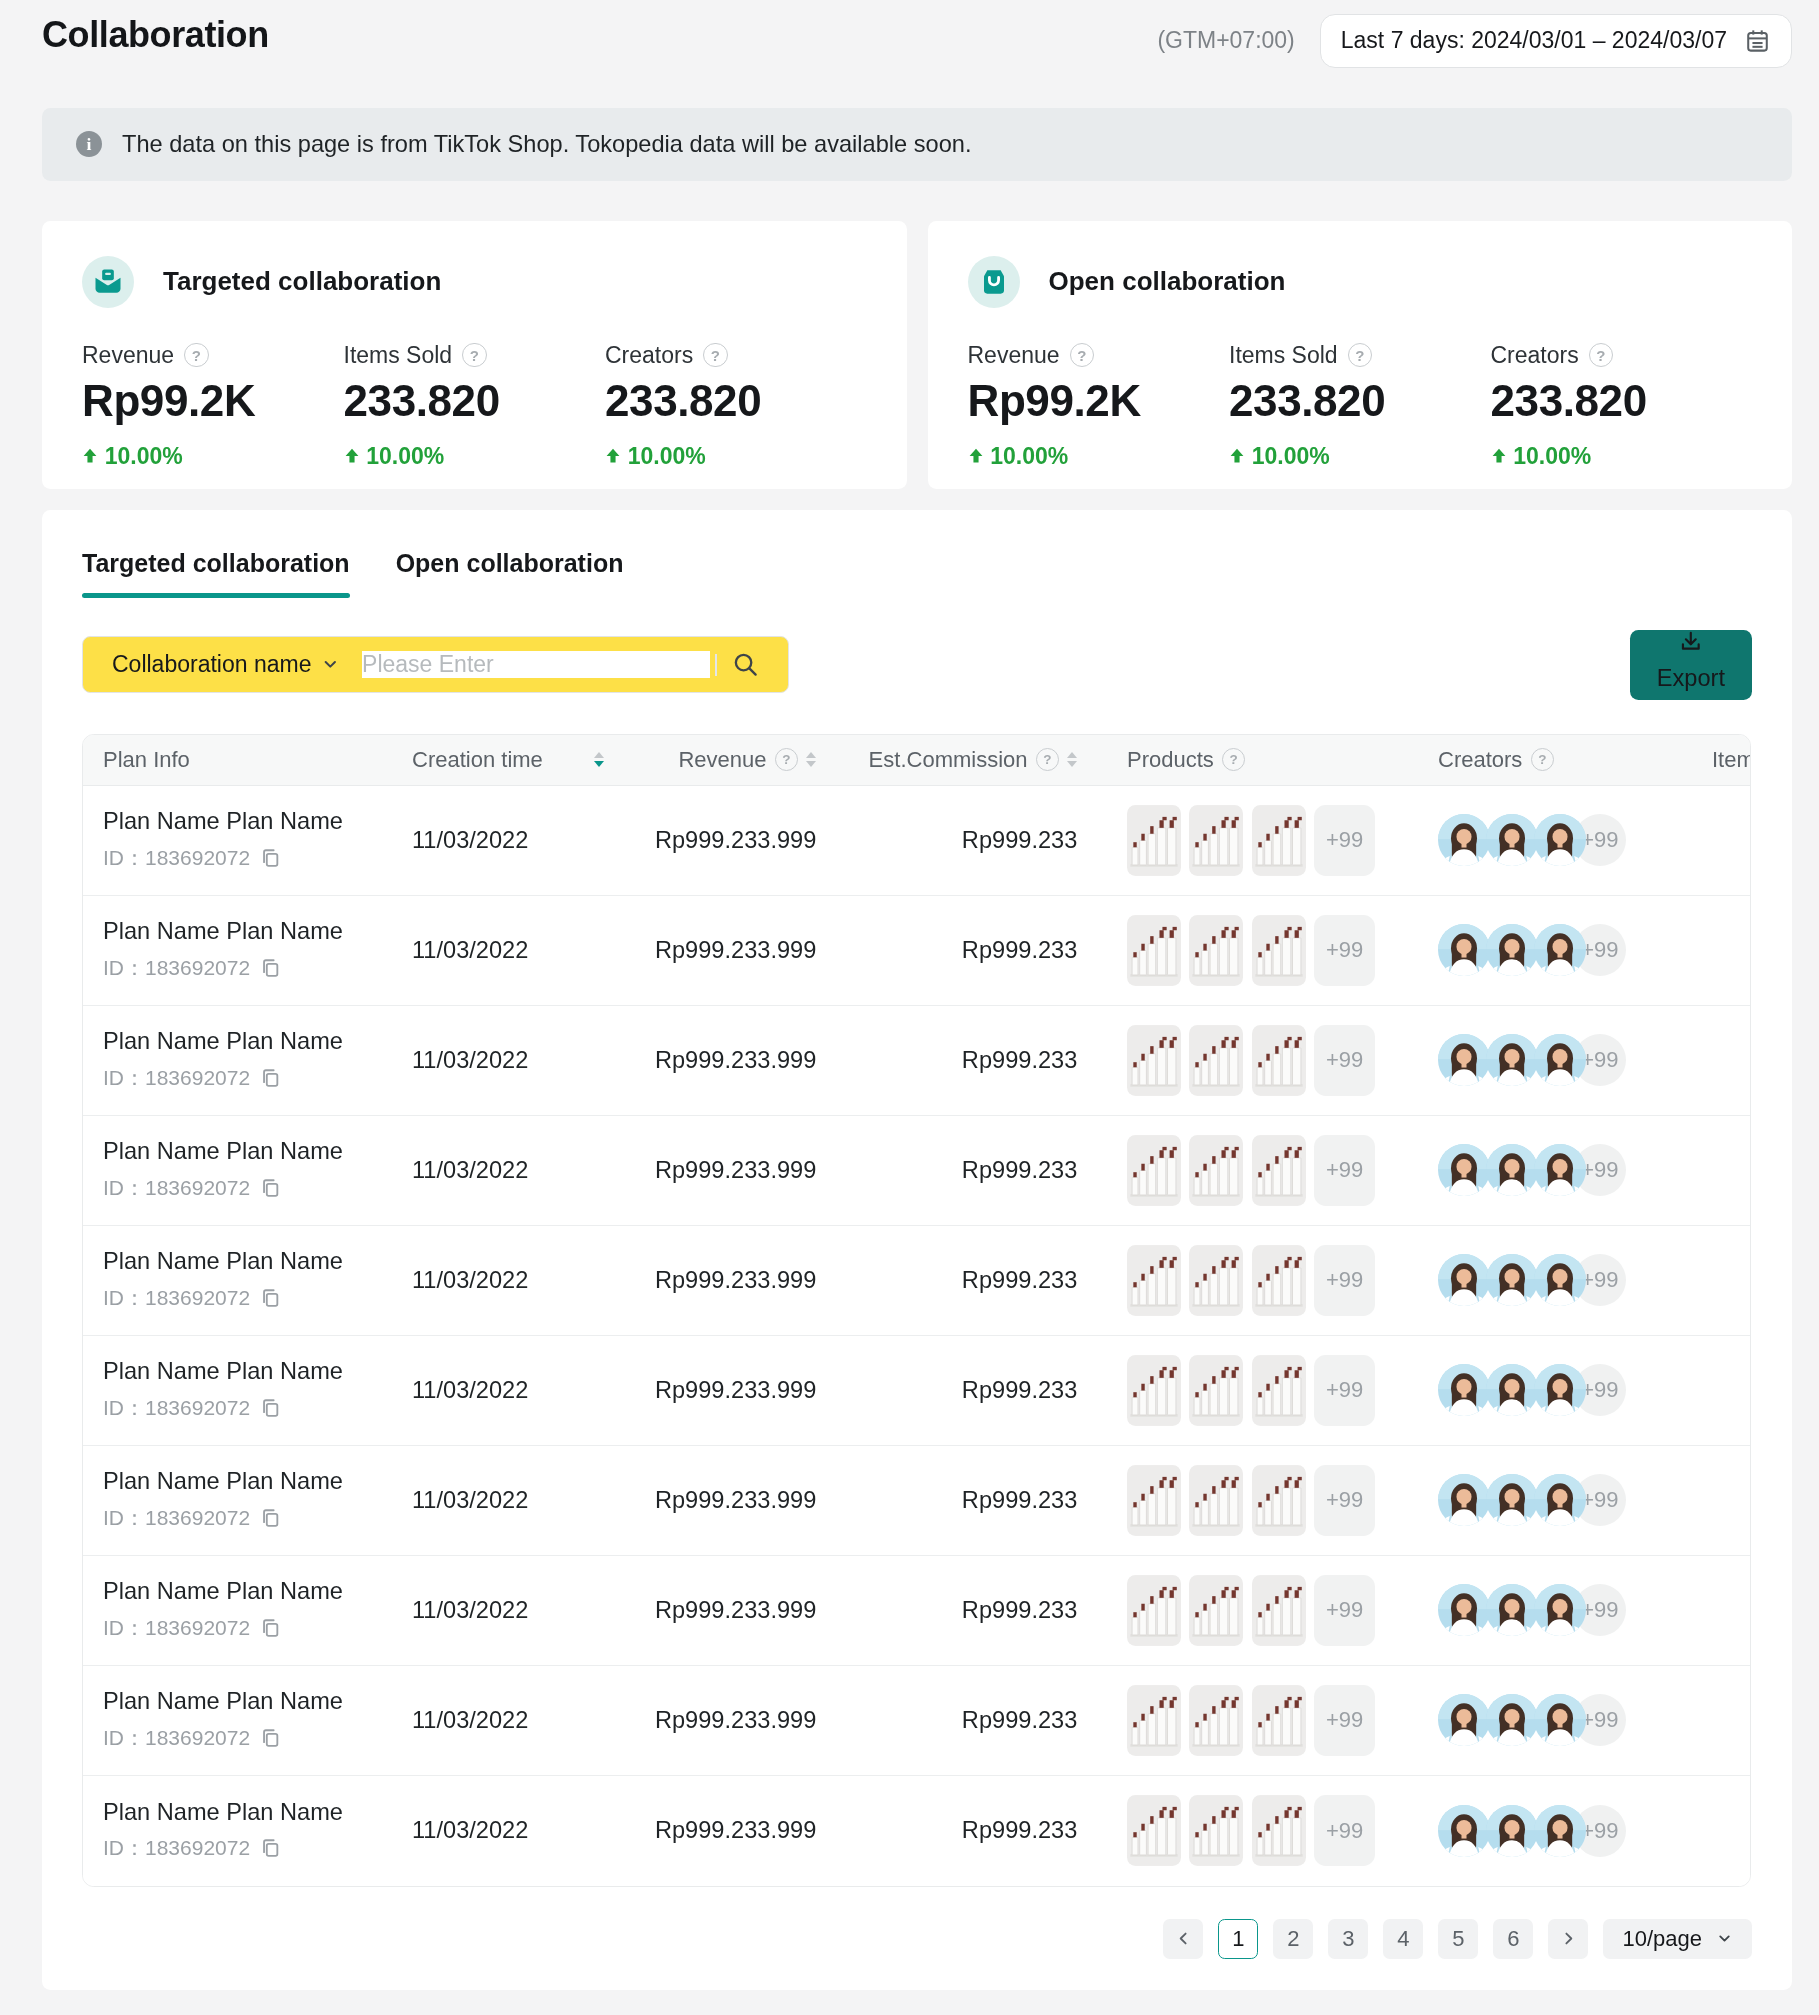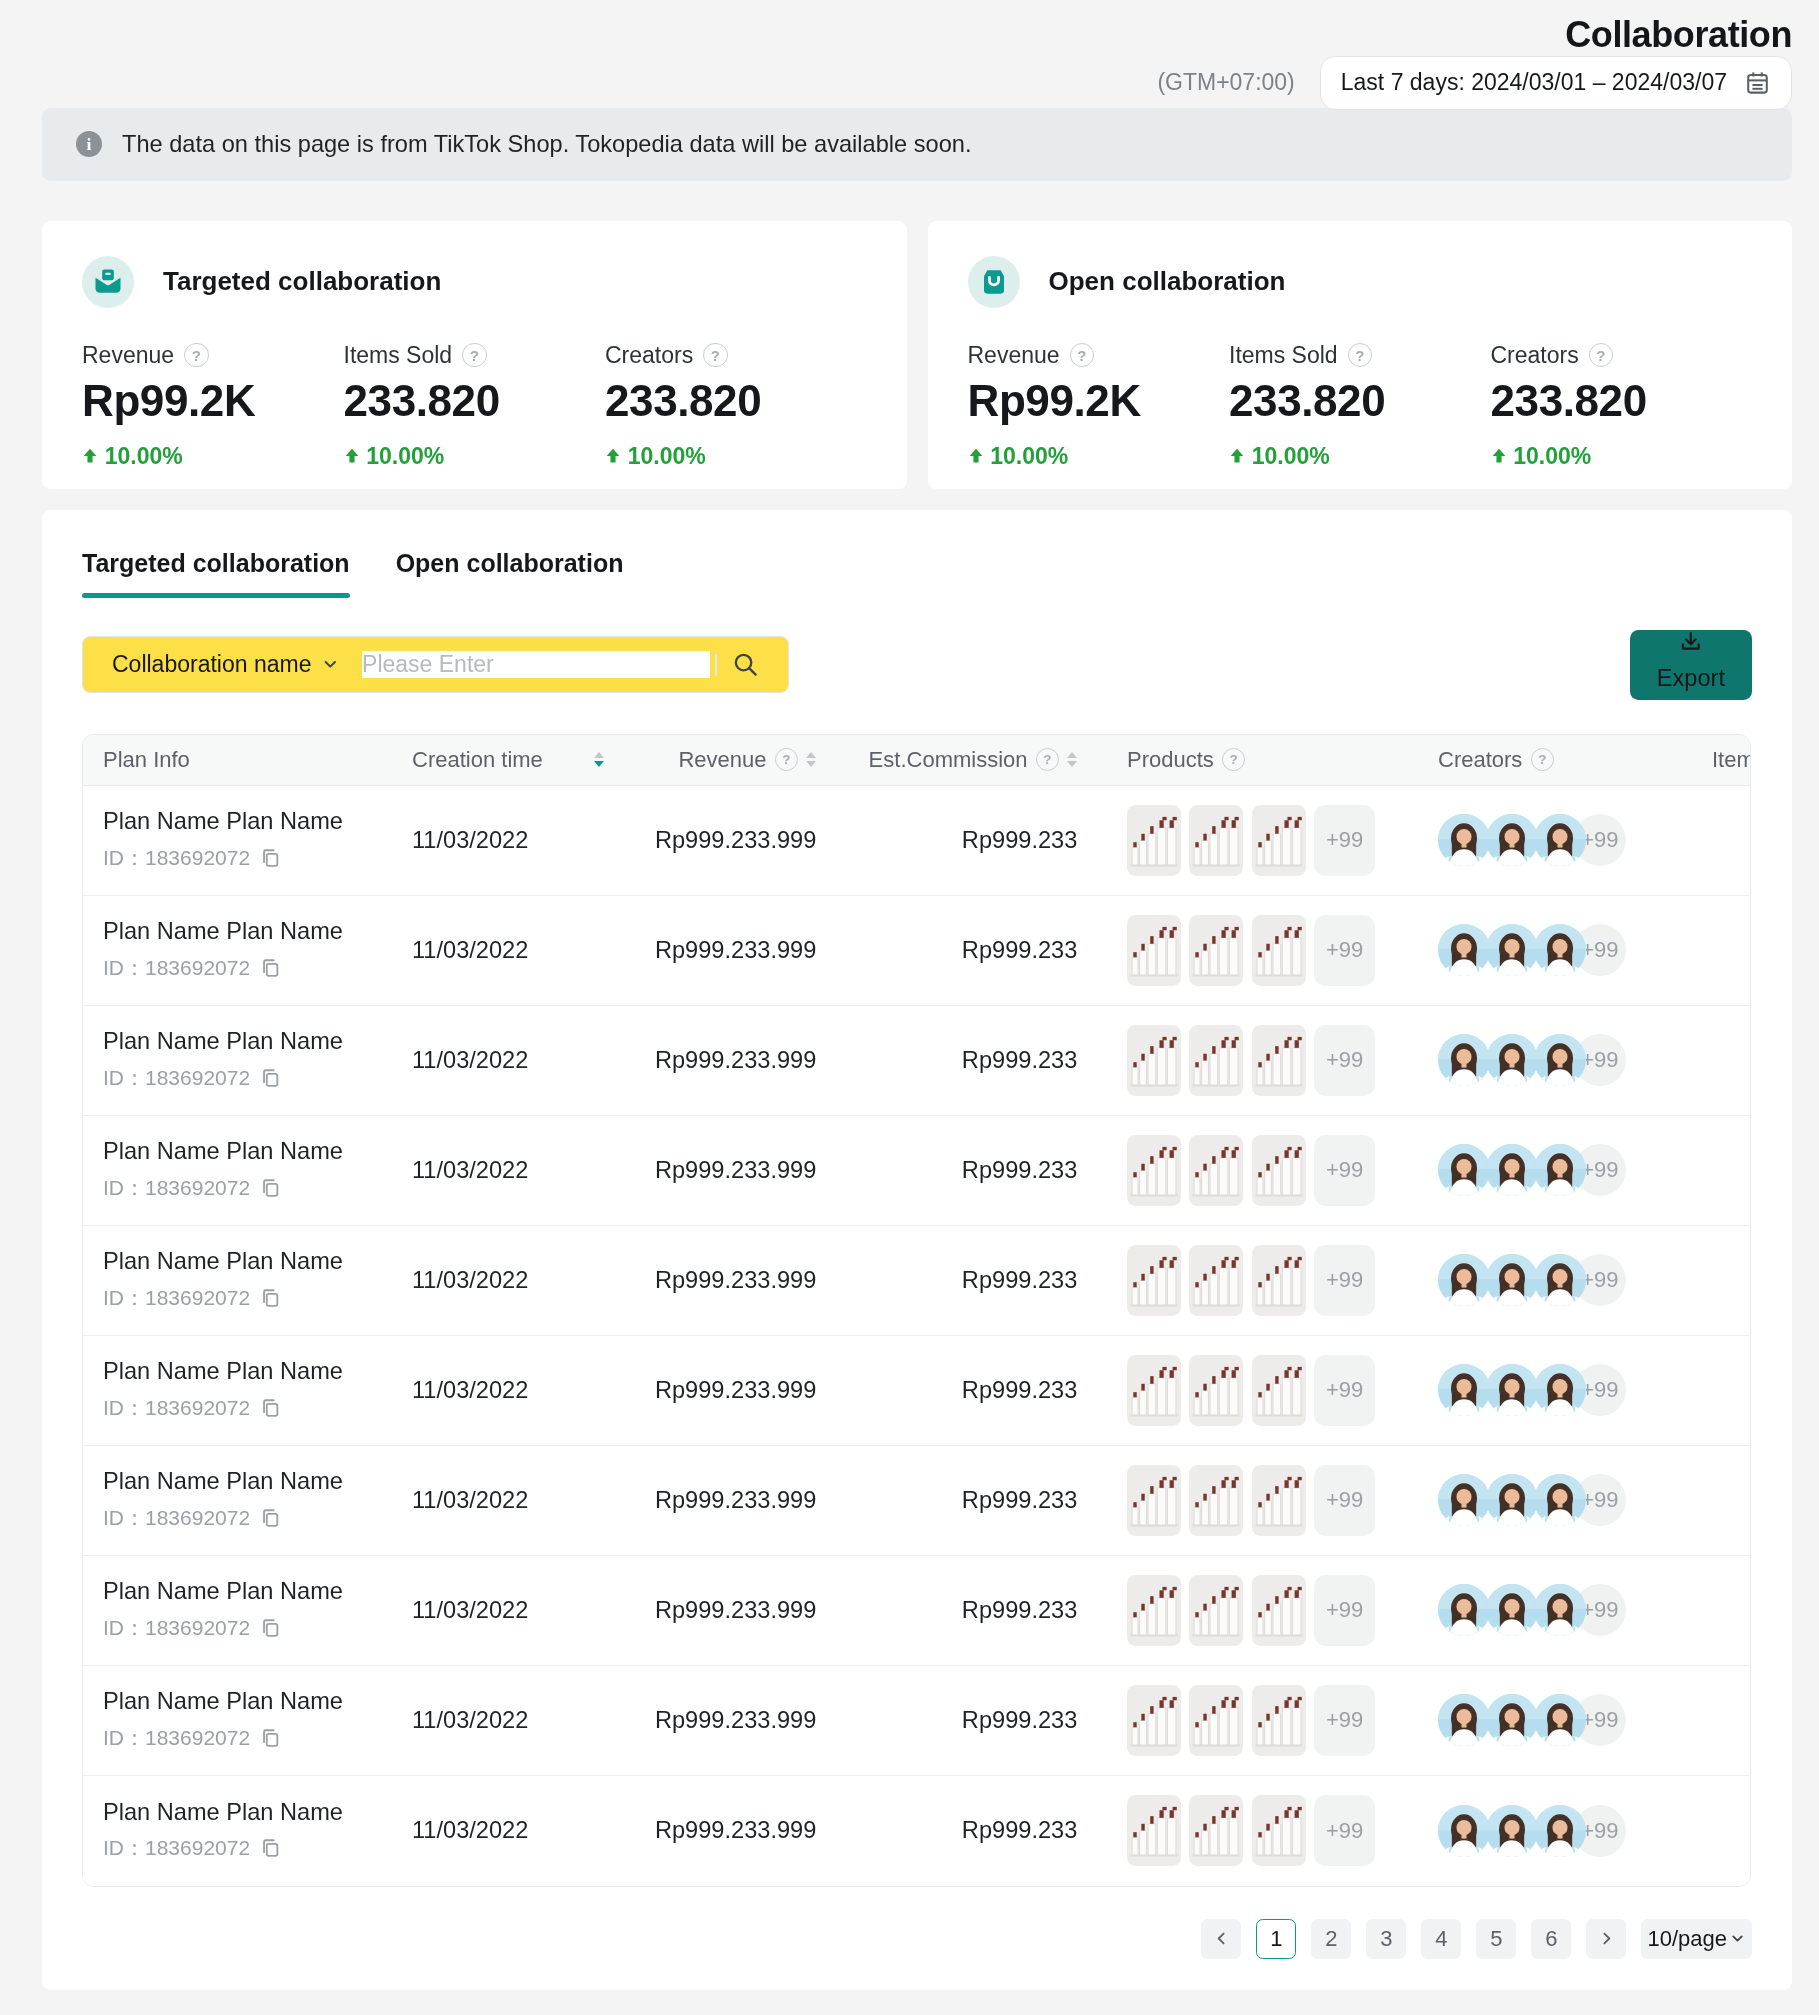--- a/index.html
+++ b/index.html
@@ -2,21 +2,21 @@
 <html style="font-size:13.5px"><head>
 <meta charset="utf-8">
 <style>
   * { margin:0; padding:0; box-sizing:border-box; }
   html,body { background:#f4f4f5; }
   body { font-family:"Liberation Sans", sans-serif; color:#17191c; }
   .page { position:relative; width:1819px; height:2015px; background:#f4f4f5; overflow:hidden; }
   .content { margin-left:42px; width:1750px; padding-top:13.5px; }
 
   
-  .top-bar { display:flex; align-items:flex-end; justify-content:space-between; height:59px;flex-direction:column; }
+  .top-bar { display:flex; align-items:flex-start; justify-content:space-between; height:59px; }
   .page-title { font-size:36px; font-weight:800; letter-spacing:-0.4px; color:#141619; }
   .top-right { display:flex; align-items:center; gap:25px; }
   .timezone { font-size:23px; color:#7d8average287; color:#7d8287; }
   .date-btn { display:flex; align-items:center; gap:17px; background:#fff; border:1.7px solid #e1e3e5;
               border-radius:15px; height:54px; padding:0 20px; font-size:23px; color:#16181b; cursor:pointer; }
 
   
   .banner { margin-top:35px; height:73px; background:#e8ebed; border-radius:8.4px;
             display:flex; align-items:center; padding:0 34px; gap:20px; }
   .info-ico { width:26px; height:26px; border-radius:50%; background:#8b9297; color:#fff;
@@ -87,22 +87,22 @@
   .avatar + .avatar { margin-left:-4.2px; }
   .more-circle { width:52px; height:52px; border-radius:50%; background:#f0f1f1; color:#9ba0a5; font-size:22px;
                  display:flex; align-items:center; justify-content:center; margin-left:-11.8px; position:relative; z-index:1; flex:none; }
 
   
   .pager { margin-top:32px; display:flex; align-items:center; justify-content:flex-end; gap:15px; }
   .pg-pages { display:flex; gap:15px; }
   .pg-btn { width:40px; height:40px; border-radius:6.7px; background:#f1f2f3; border:none; color:#5c6268;
             font-size:22px; display:flex; align-items:center; justify-content:center; cursor:pointer; font-family:"Liberation Sans",sans-serif; }
   .pg-btn.active { background:#fff; border:1.7px solid #0a968b; color:#16181b; }
-  .page-size { height:40px; padding:0 6px; border-radius:6.7px; background:#f1f2f3; display:flex; align-items:center;
-               gap:2px; font-size:22px; color:#16181b; cursor:pointer; }
+  .page-size { height:40px; padding:0 19px; border-radius:6.7px; background:#f1f2f3; display:flex; align-items:center;
+               gap:14px; font-size:22px; color:#16181b; cursor:pointer; }
 </style>
 </head>
 <body>
 
 <div class="page">
   <div class="content">
 
     <div class="top-bar">
       <div class="page-title">Collaboration</div>
       <div class="top-right">

